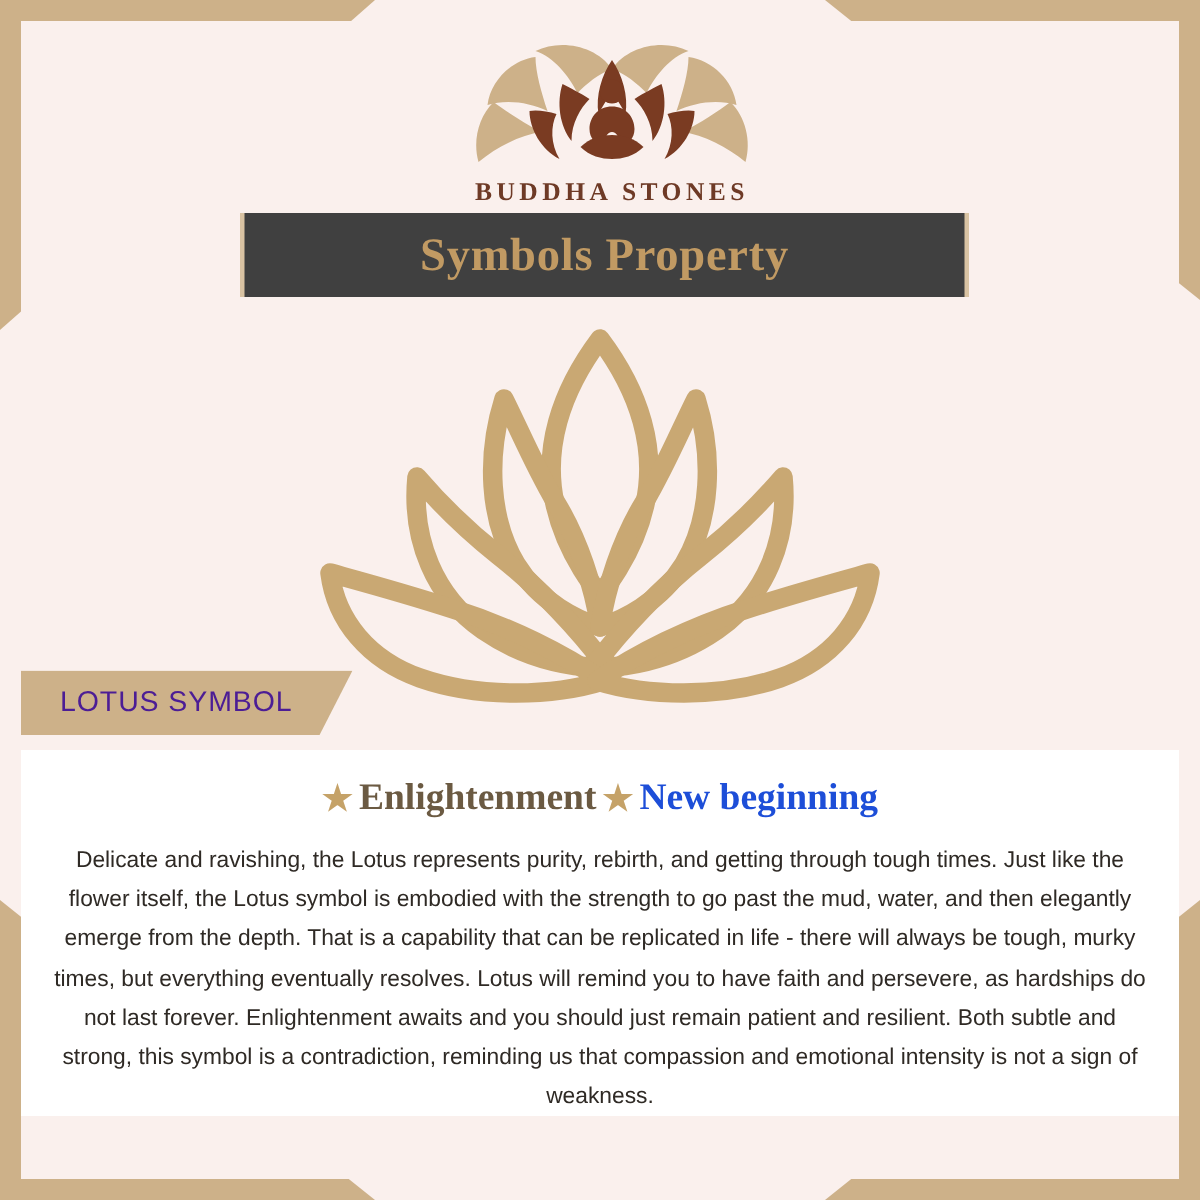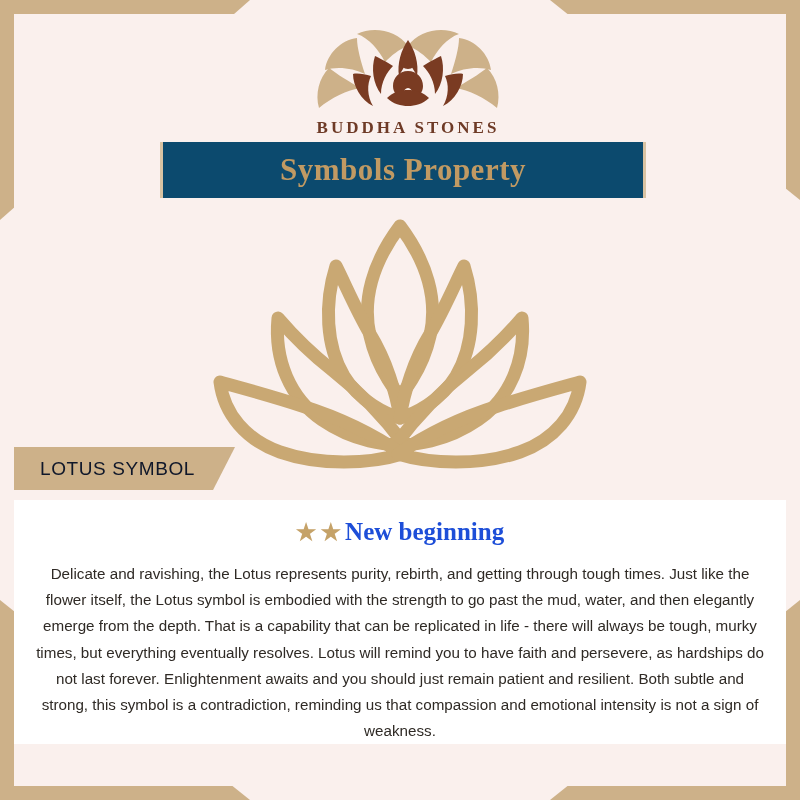--- a/index.html
+++ b/index.html
@@ -81,21 +81,21 @@
     font-family: "Liberation Serif", serif;
   }
 
   
   .title-plate {
     position: absolute;
     top: 142px;
     left: 160px;
     width: 480px;
     height: 56px;
-    background: #0c4a6e;
+    background: #404040;
     border-left: 3px solid #d9c3a3;
     border-right: 3px solid #d9c3a3;
     display: flex;
     align-items: center;
     justify-content: center;
     z-index: 5;
   }
   .title-plate .title-text {
     font-family: "Liberation Serif", serif;
     font-weight: bold;
@@ -126,21 +126,21 @@
     background: #cdb189;
     padding-left: 26px;
     padding-right: 40px;
     display: flex;
     align-items: center;
     clip-path: polygon(0 0, 100% 0, calc(100% - 22px) 100%, 0 100%);
     z-index: 6;
   }
   .ribbon-text {
     font-size: 19px;
-    color: #0f172a;
+    color: #4c1d95;
     letter-spacing: .6px;
   }
 
   
   .body-block {
     position: absolute;
     left: 14px;
     right: 14px;
     top: 500px;
     bottom: 56px;
@@ -241,19 +241,20 @@
     </svg>
   </div>
 
   <div class="ribbon">
     <span class="ribbon-text">LOTUS SYMBOL</span>
   </div>
 
   <div class="body-block">
     <div class="headline">
       <span class="star">★</span>
+      <span class="word1">Enlightenment</span>
       <span class="star">★</span>
       <span class="word2">New beginning</span>
     </div>
     <p class="paragraph">Delicate and ravishing, the Lotus represents purity, rebirth, and getting through tough times. Just like the flower itself, the Lotus symbol is embodied with the strength to go past the mud, water, and then elegantly emerge from the depth. That is a capability that can be replicated in life - there will always be tough, murky times, but everything eventually resolves. Lotus will remind you to have faith and persevere, as hardships do not last forever. Enlightenment awaits and you should just remain patient and resilient. Both subtle and strong, this symbol is a contradiction, reminding us that compassion and emotional intensity is not a sign of weakness.</p>
   </div>
 
 </div>
 
 </body></html>

